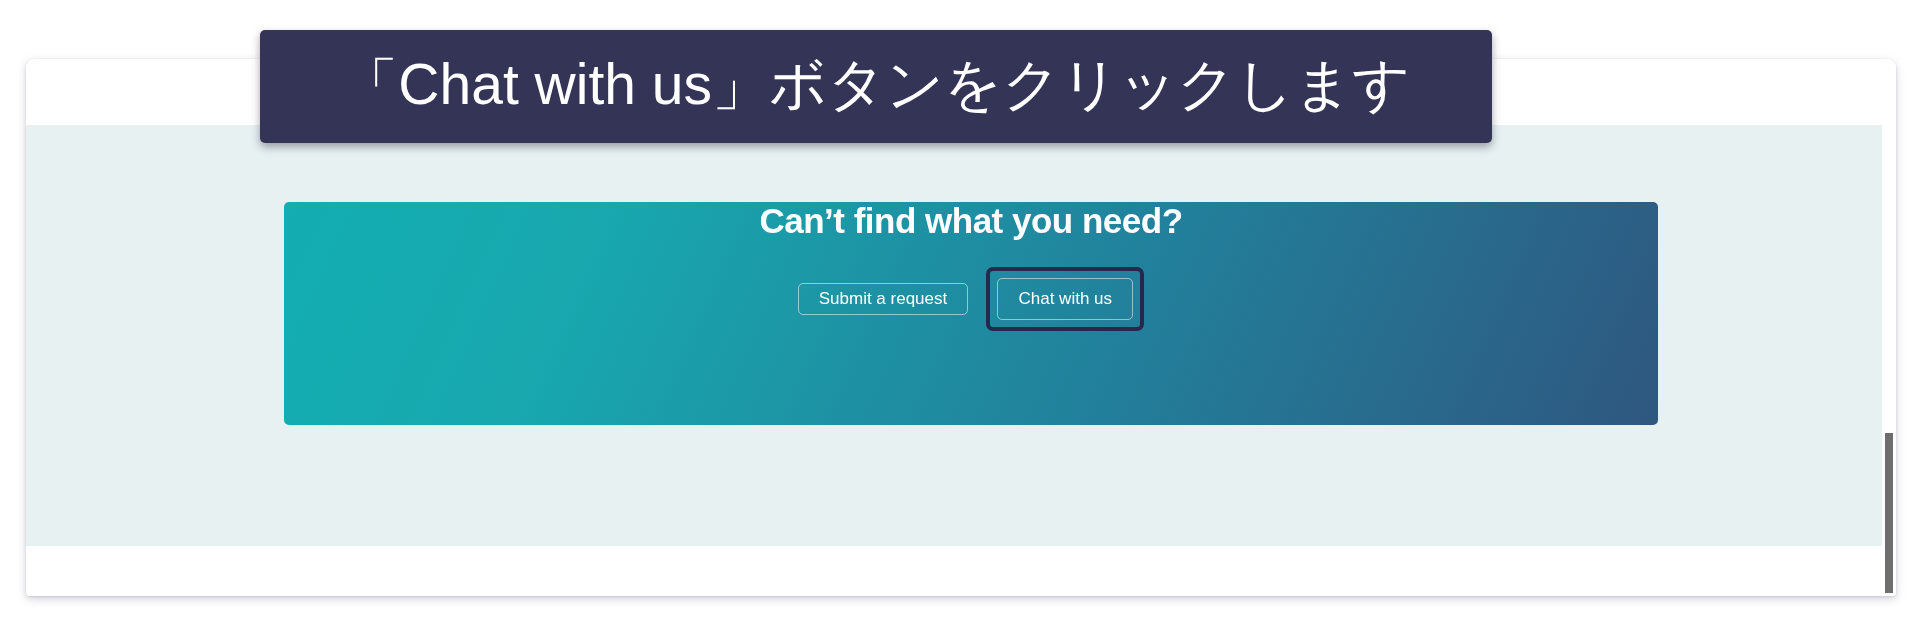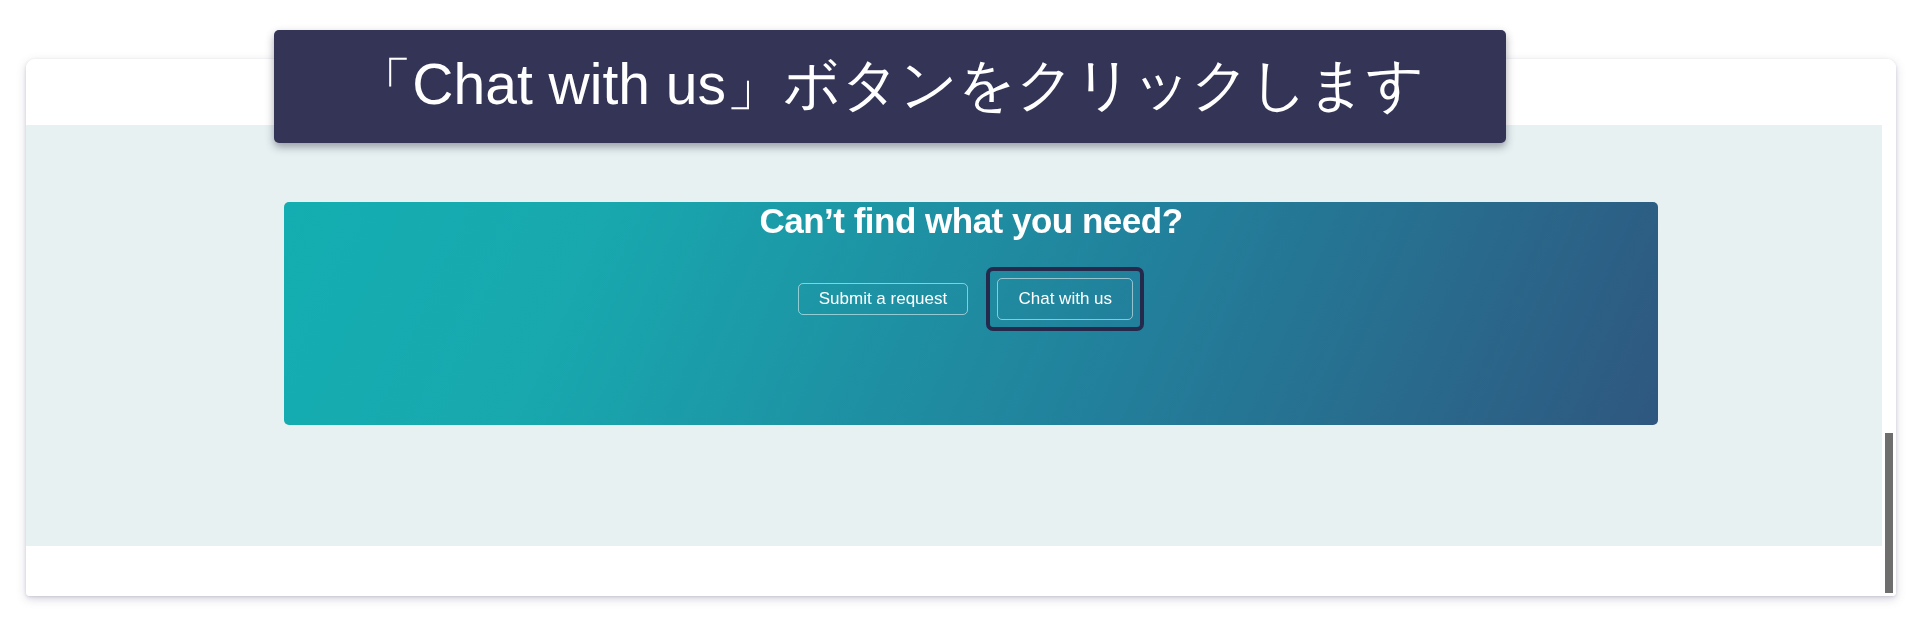--- a/index.html
+++ b/index.html
@@ -118,21 +118,21 @@
     display: inline-flex;
   }
   #chat-button-wrap .help-btn {
     min-width: 136px;
     height: 42px;
   }
 
   
   #instruction-banner {
     position: absolute;
-    left: 274px;
+    left: 260px;
     top: 30px;
     width: 1232px;
     height: 113px;
     background: #333456;
     border-radius: 5px;
     display: flex;
     align-items: center;
     justify-content: center;
     box-shadow: 0 4px 9px rgba(40,40,60,0.42);
     z-index: 30;

